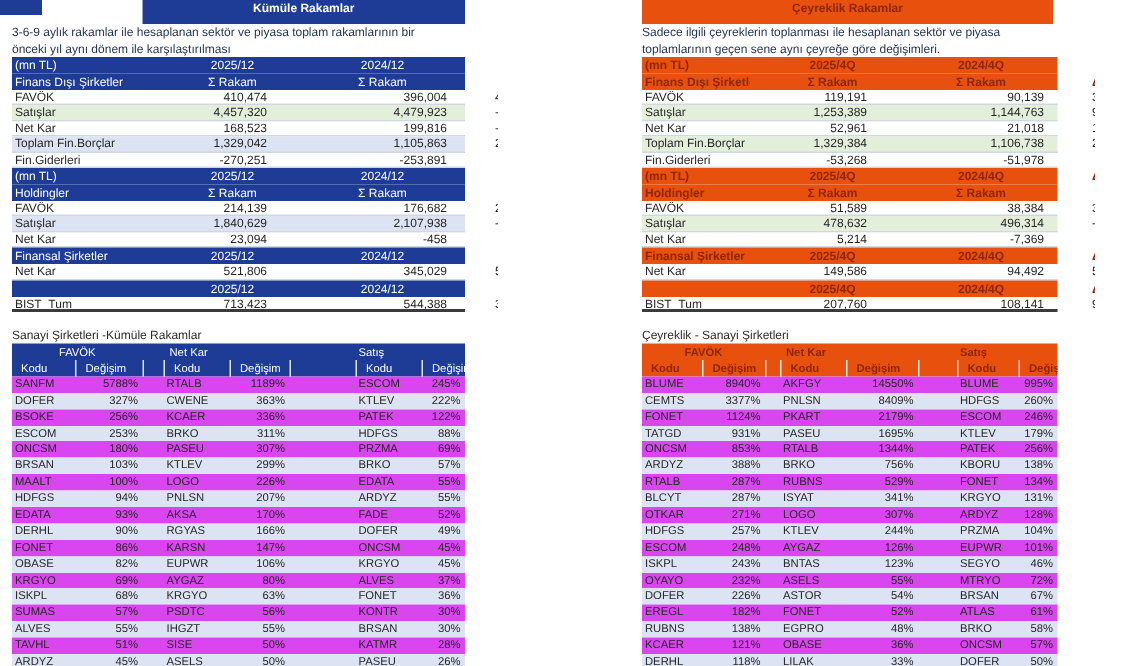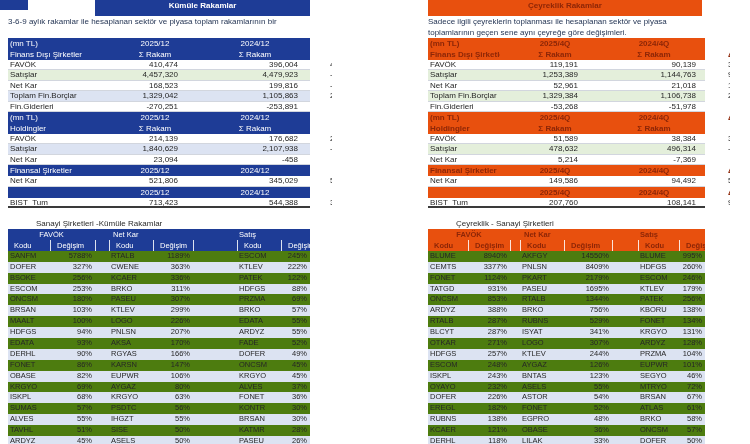--- a/index.html
+++ b/index.html
@@ -31,49 +31,50 @@
   .scell { overflow:hidden; white-space:nowrap; }
   .scell.c0 { padding-left:2px; }
   .scell.c1, .scell.c2, .scell.c3 { text-align:right; padding-right:2px; }
   .shead .scell.c1, .shead .scell.c2 { text-align:center; padding-right:0; }
   .srow.sdata { color:#262626; border-bottom:1px solid #d2d6de; background:#fff; }
   .srow.sdata.green { background:#e4efdb; }
   .srow.sdata.blue  { background:#dce3f2; }
   .srow.sdata.final { border-bottom:2px solid #3a3a3a; }
 
   
-  .rank-title { margin-top:10px; height:11px; font-size:8px; line-height:11px; color:#2b2b2b; white-space:nowrap;margin-left:28px; }
+  .rank-title { margin-top:10px; height:11px; font-size:8px; line-height:11px; color:#2b2b2b; white-space:nowrap; }
   .rrow { display:grid; height:10.9px; font-size:7.5px; line-height:10.9px; }
   .left  .rrow { grid-template-columns:42px 45px 14px 44px 40px 44px 44px 1fr; }
   .right .rrow { grid-template-columns:40px 42px 10px 44px 48px 26px 41px 1fr; }
   .rrow.rghead, .rrow.rshead { height:11px; line-height:11px; }
   .blue-theme   .rrow.rghead, .blue-theme   .rrow.rshead { background:#1e3c96; color:#ffffff; }
   .orange-theme .rrow.rghead, .orange-theme .rrow.rshead { background:#e8500e; color:#8d2607; font-weight:bold; }
   .rghead .g1 { grid-column:1/3; text-align:center; }
   .rghead .g2 { grid-column:4/6; padding-left:4px; }
   .rghead .g3 { grid-column:7/9; padding-left:2px; }
   .rshead .rcell { border-left:1px solid rgba(255,255,255,.85); padding-left:6px; }
   .rshead .rcell.first { border-left:none; }
   .rcell { overflow:hidden; white-space:nowrap; }
   .rcell.code { padding-left:2px; }
   .rcell.pct  { text-align:right; padding-right:3px; }
-  .rrow.rdata { color:#262626; background:#4d7c0f; }
+  .rrow.rdata { color:#262626; background:#d946ef; }
   .rrow.rdata.stripe { background:#dce3f2; }
   .rrow.rdata.last { border-bottom:2px solid #3a3a3a; }
 </style>
 </head>
 <body>
 
 <div class="page">
   <div class="corner-block"></div>
 
   <section class="panel left blue-theme">
     <div class="banner blue">Kümüle Rakamlar</div>
     <div class="desc">
       <div>3-6-9 aylık rakamlar ile hesaplanan sektör ve piyasa toplam rakamlarının bir</div>
+      <div>önceki yıl aynı dönem ile karşılaştırılması</div>
     </div>
     <div id="left-tables">
         <div class="stable">
           <div class="srow shead">
             <div class="scell c0">(mn TL)</div>
             <div class="scell c1">2025/12</div>
             <div class="scell c2">2024/12</div>
             <div class="scell c3"></div>
           </div>
           <div class="srow shead">

